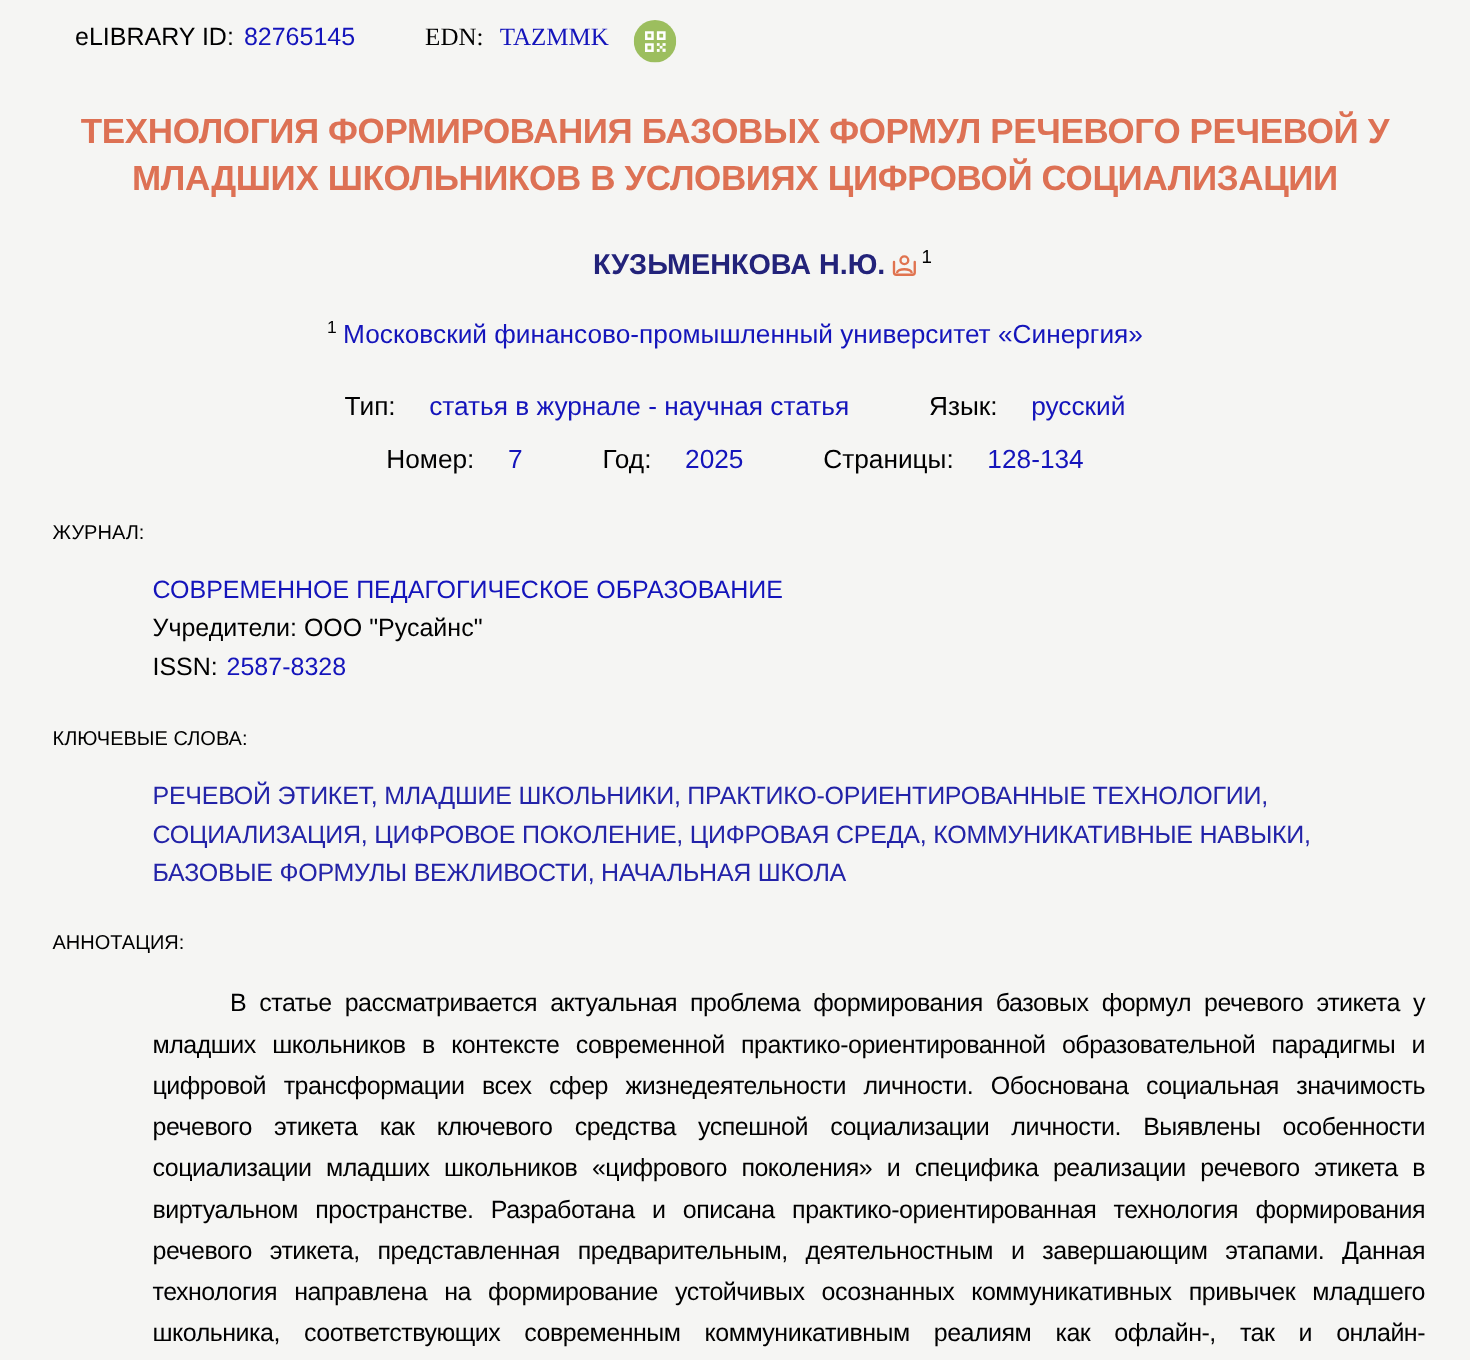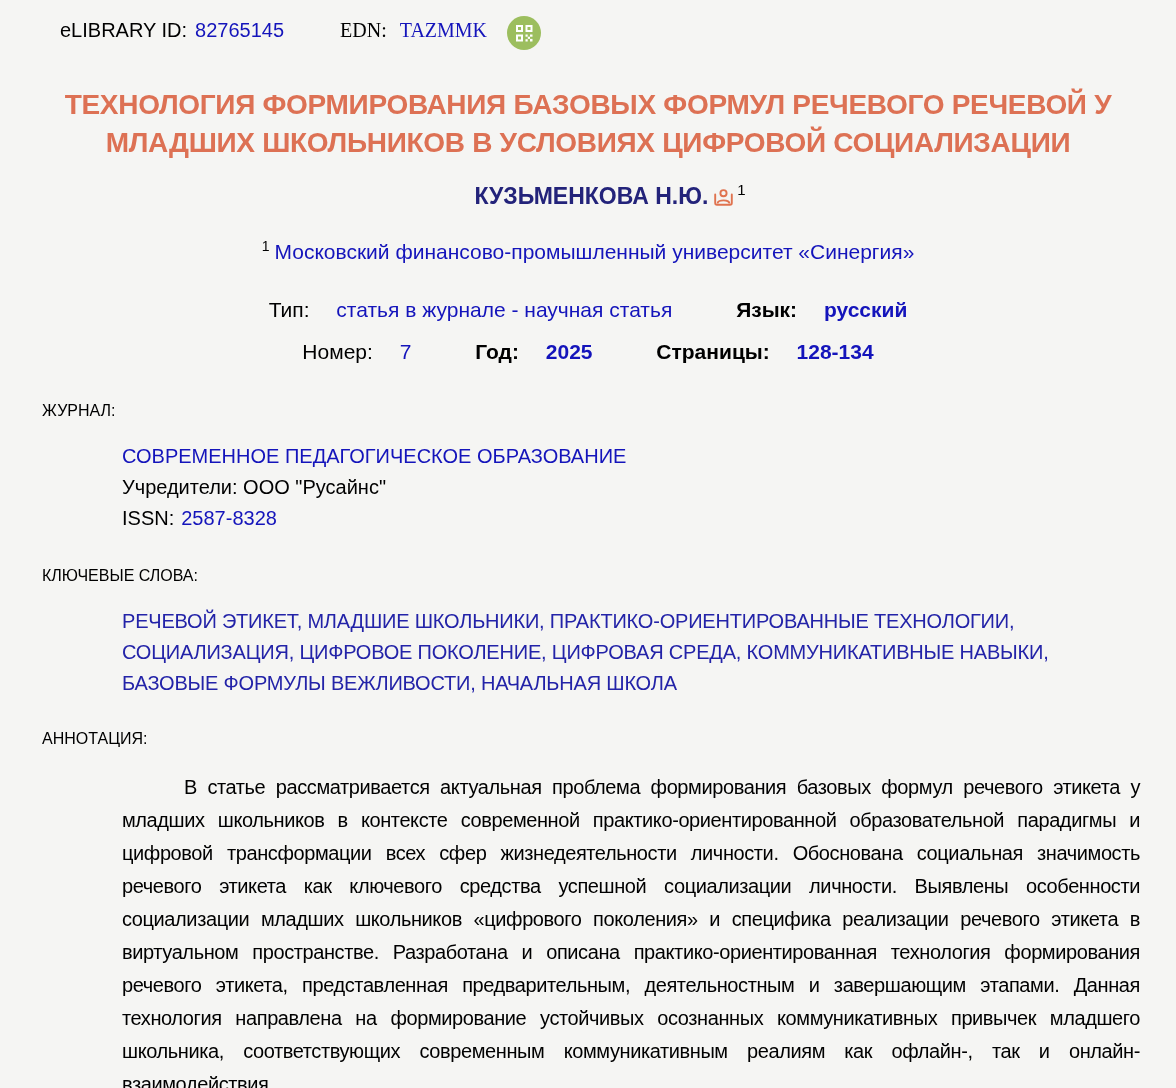--- a/index.html
+++ b/index.html
@@ -47,21 +47,21 @@
     text-align:center;
     color:var(--c-title);
     font-size:28px;
     font-weight:bold;
     line-height:38px;
     letter-spacing:-0.3px;
   }
 
   
   .author-row{
-    margin-top:14px;
+    margin-top:30px;
     text-align:center;
     font-size:23px;
     font-weight:bold;
     color:var(--c-author);
     line-height:28px;
     padding-left:44px;
   }
   .author-row a{color:var(--c-author);text-decoration:none;}
   .author-icon{display:inline-block;vertical-align:-3px;margin-left:5px;cursor:pointer;}
   .author-sup{color:var(--c-text);font-weight:normal;font-size:15px;vertical-align:9px;margin-left:3px;}
@@ -78,21 +78,21 @@
 
   
   .meta-row{
     margin-top:32px;
     text-align:center;
     font-size:21px;
     line-height:26px;
   }
   .meta-row.second{margin-top:16px;}
   .meta-group{display:inline-block;}
-  .meta-group + .meta-group{margin-left:58px;font-weight:bold;}
+  .meta-group + .meta-group{margin-left:58px;}
   .meta-group .m-lbl{color:var(--c-text);}
   .meta-group .m-val{color:var(--c-link);margin-left:21px;}
 
   
   .section{margin:34px 36px 0 42px;}
   .section.keywords-section{margin-top:30px;}
   .section.annotation-section{margin-top:28px;}
   .section-label{
     font-size:16px;
     color:var(--c-text);

